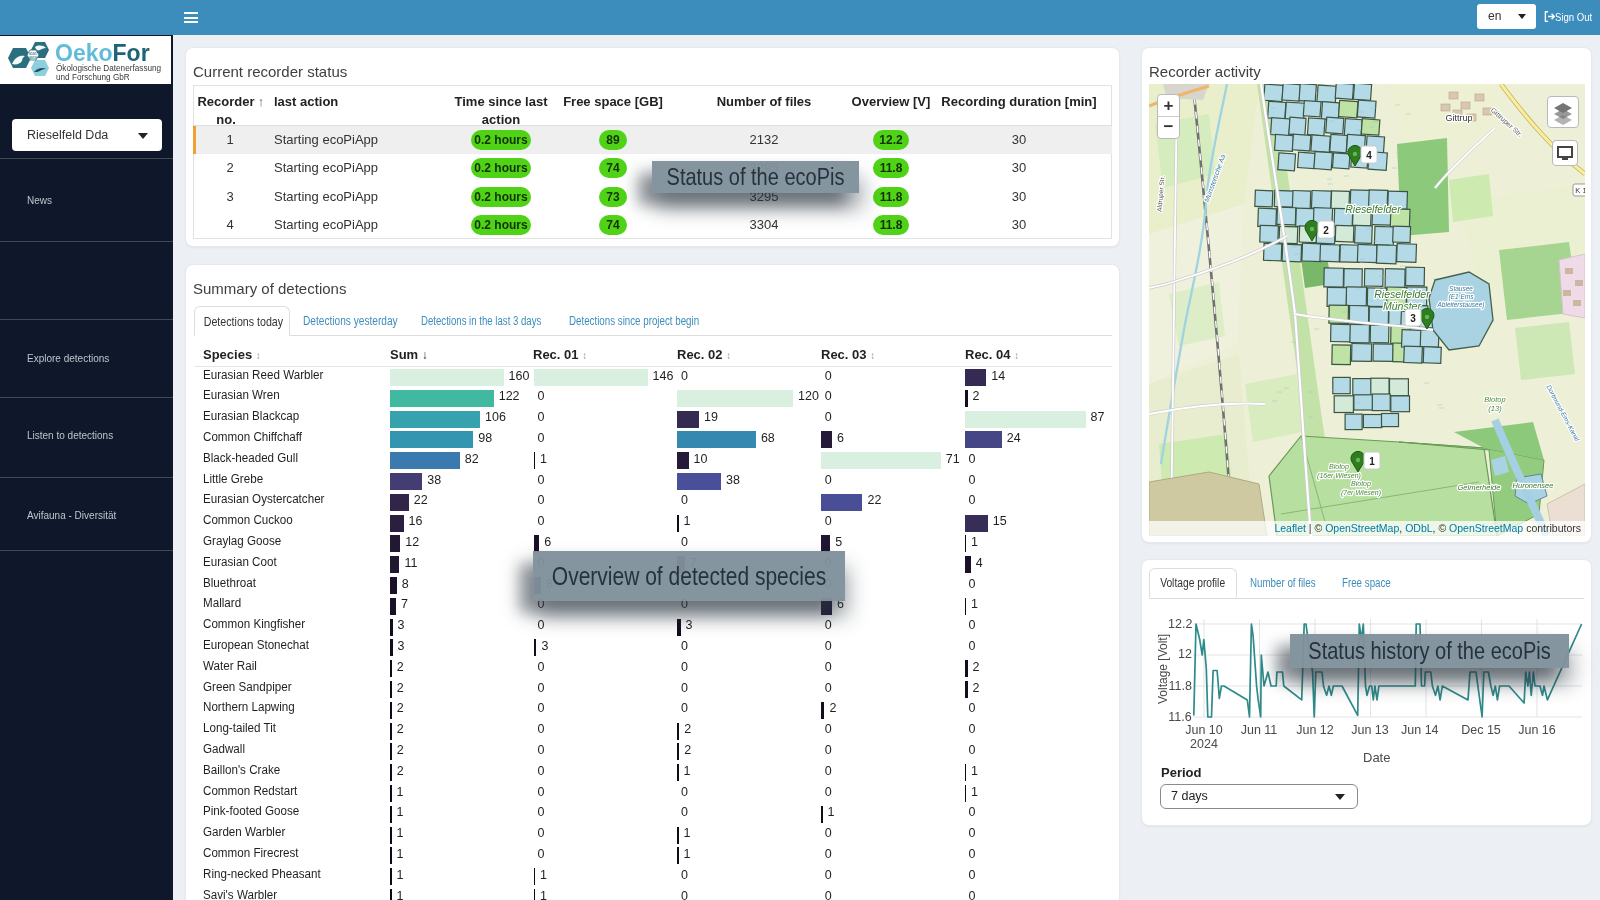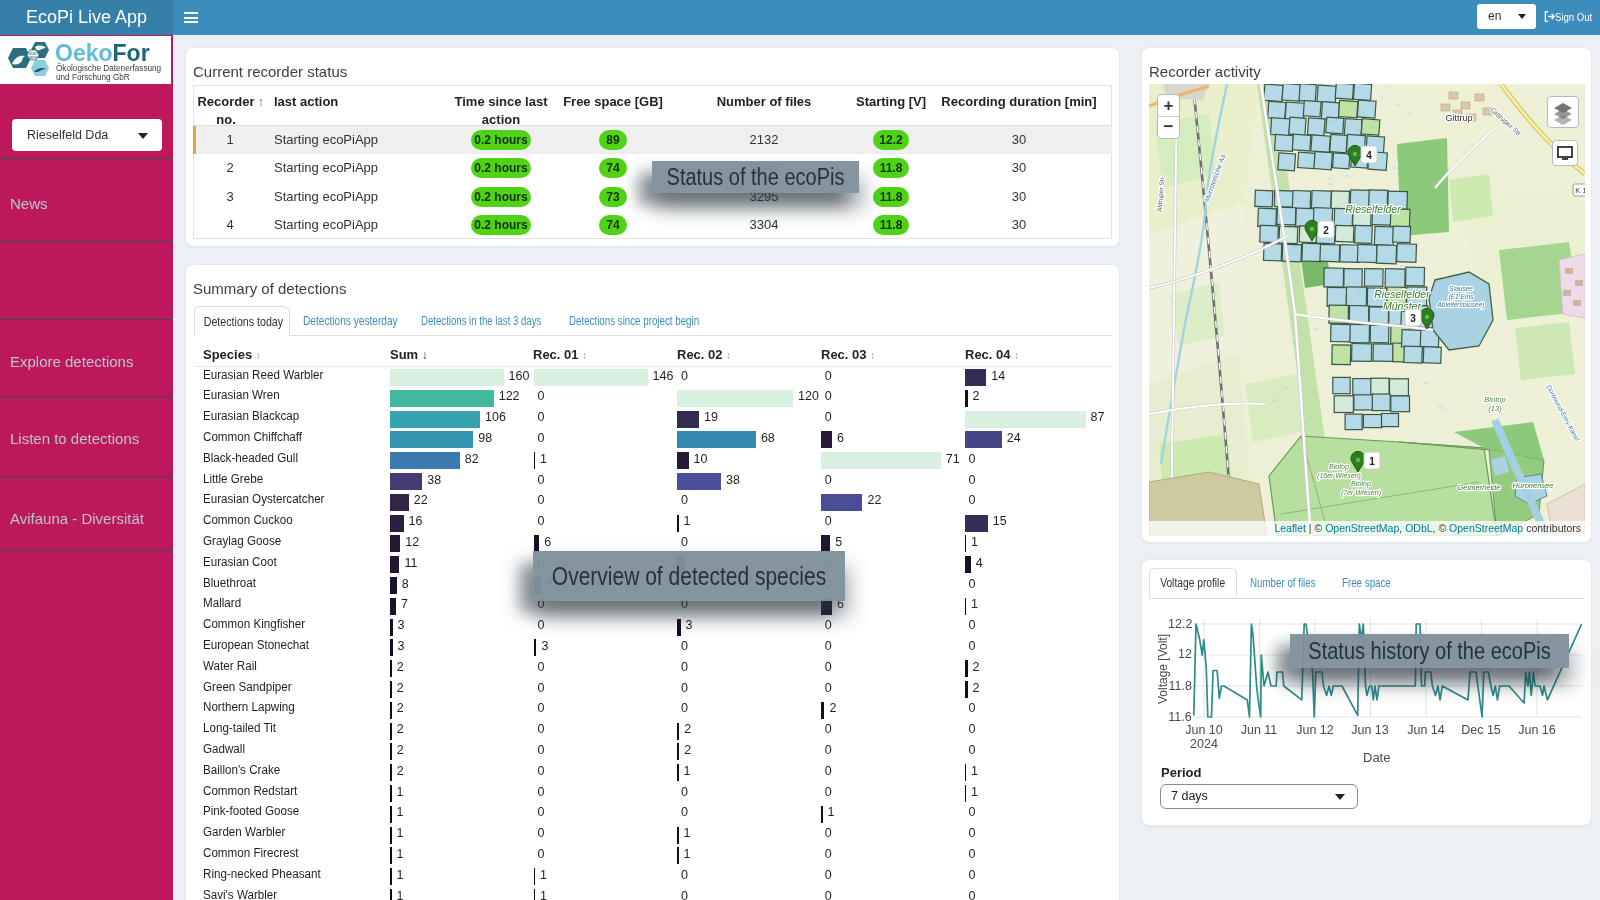--- a/index.html
+++ b/index.html
@@ -6,26 +6,26 @@
 #page{position:relative;width:1600px;height:900px;background:#ecf0f5;overflow:hidden}
 
 #nav{position:absolute;left:0;top:0;width:1600px;height:35px;background:#3c8dbc}
 #navlogo{position:absolute;left:0;top:0;width:173px;height:35px;background:#367fa9;color:#fff;font-size:18px;line-height:35px;text-align:center}
 #burger{position:absolute;left:184px;top:12px;width:14px;height:11px}
 #burger div{height:2px;background:#fff;margin-bottom:2.5px}
 #langsel{position:absolute;left:1477px;top:4px;width:59px;height:25px;background:#fff;border-radius:3px;font-size:12px;color:#333;line-height:25px;padding-left:11px}
 #langsel:after{content:"";position:absolute;right:10px;top:10px;border-left:4.5px solid transparent;border-right:4.5px solid transparent;border-top:5.5px solid #222}
 #signout{position:absolute;left:1544px;top:0;height:35px;color:#fff;font-size:11px;line-height:35px;white-space:nowrap}
 
-#sidebar{position:absolute;left:0;top:35px;width:173px;height:865px;background:#be185d}
+#sidebar{position:absolute;left:0;top:35px;width:173px;height:865px;background:#0f172a}
 #logostrip{position:absolute;left:0;top:1px;width:171px;height:48px;background:#fff}
 #sideselect{position:absolute;left:12px;top:84px;width:150px;height:32px;background:#fff;border-radius:4px;font-size:12.5px;color:#333;line-height:32px;padding-left:15px}
 #sideselect:after{content:"";position:absolute;right:14px;top:14px;border-left:5px solid transparent;border-right:5px solid transparent;border-top:6px solid #222}
 .sep{position:absolute;left:0;width:173px;height:0;border-top:1px solid #3d4a51}
-.mitem{position:absolute;left:10px;color:#b8c7ce;font-size:15px;white-space:nowrap}
+.mitem{position:absolute;left:27px;color:#b8c7ce;font-size:10px;white-space:nowrap}
 #mactive{position:absolute;left:0;top:222px;width:173px;height:48px;background:#1e282c;border-left:3px solid #3c8dbc;color:#fff;font-size:15px;line-height:48px;padding-left:24px}
 
 .card{position:absolute;background:#fff;border:1px solid #e4e9ef;border-radius:8px;box-shadow:0 1px 2px rgba(0,0,0,0.05)}
 .ctitle{position:absolute;font-size:15px;color:#404040}
 
 .rtbl{position:absolute;border:1px solid #e2e2e2}
 .hcell{position:absolute;font-size:13px;font-weight:bold;color:#222;text-align:center;line-height:1.4}
 .cell{position:absolute;font-size:13px;color:#333;text-align:center}
 .pill{position:absolute;background:#50d317;border-radius:11px;font-size:12px;font-weight:bold;color:#123103;text-align:center}
 
@@ -45,21 +45,20 @@
 .tip span{display:inline-block;transform:scaleY(1.22)}
 
 .ax{position:absolute;font-size:12.5px;color:#4a4a4a;white-space:nowrap}
 
 .mctl{position:absolute;background:#fff;border-radius:4px;border:1px solid #b9b9b9;z-index:5}
 </style></head>
 <body>
 <div id="page">
 
 <div id="nav"></div>
-<div id="navlogo">EcoPi Live App</div>
 <div id="burger">
       <div></div>
       <div></div>
       <div></div>
     </div>
 <div id="langsel">en</div>
 <div id="signout"><svg width="11" height="11" viewBox="0 0 16 16" style="vertical-align:-1px">
         <path d="M6 1H2v14h4M6 8h8M11 4l4 4-4 4" stroke="#fff" stroke-width="2" fill="none"></path>
       </svg><span style="display:inline-block;transform:scaleX(0.87);transform-origin:left center"> Sign Out</span></div>
 
@@ -95,21 +94,21 @@
 
 <div class="card" style="left:185px;top:47px;width:935px;height:200px"></div>
 <div class="ctitle" style="left:193px;top:63px">Current recorder status</div>
 <div class="rtbl" style="left:193px;top:85px;width:919px;height:154px"></div>
 <div class="hcell" style="left:186px;top:93px;width:80px">Recorder<br>no.</div>
 <div class="hcell" style="left:274px;top:93px;text-align:left">last action</div>
 <div class="hcell" style="left:254px;top:93px;width:14px;color:#555">↑</div>
 <div class="hcell" style="left:441px;top:93px;width:120px">Time since last<br>action</div>
 <div class="hcell" style="left:553px;top:93px;width:120px">Free space [GB]</div>
 <div class="hcell" style="left:694px;top:93px;width:140px">Number of files</div>
-<div class="hcell" style="left:831px;top:93px;width:120px">Starting [V]</div>
+<div class="hcell" style="left:831px;top:93px;width:120px">Overview [V]</div>
 <div class="hcell" style="left:929px;top:93px;width:180px">Recording duration [min]</div>
 <div style="position:absolute;left:193px;top:125.5px;width:919px;height:28.5px;background:#efefef;border-left:3px solid #f0a030"></div>
 <div class="cell" style="left:190px;top:131.8px;width:80px">1</div>
 <div class="cell" style="left:274px;top:131.8px;text-align:left">Starting ecoPiApp</div>
 <div class="pill" style="left:471px;top:129.8px;width:60px;height:20px;line-height:20px">0.2 hours</div>
 <div class="pill" style="left:599px;top:129.8px;width:28px;height:20px;line-height:20px">89</div>
 <div class="cell" style="left:694px;top:131.8px;width:140px">2132</div>
 <div class="pill" style="left:873px;top:129.8px;width:36px;height:20px;line-height:20px">12.2</div>
 <div class="cell" style="left:949px;top:131.8px;width:140px">30</div>
 <div class="cell" style="left:190px;top:160.2px;width:80px">2</div>
@@ -669,21 +668,21 @@
 </svg>
 <div class="ax" style="left:1168px;top:617px;width:24px;text-align:right">12.2</div>
 <div class="ax" style="left:1168px;top:647px;width:24px;text-align:right">12</div>
 <div class="ax" style="left:1168px;top:679px;width:24px;text-align:right">11.8</div>
 <div class="ax" style="left:1168px;top:710px;width:24px;text-align:center">11.6</div>
 <div class="ax" style="left:1108px;top:662px;transform:rotate(-90deg);transform-origin:center;font-size:12px;width:110px;text-align:center">Voltage [Volt]</div>
 <div class="ax" style="left:1179px;top:723px;width:50px;text-align:center">Jun 10<br>2024</div>
 <div class="ax" style="left:1234px;top:723px;width:50px;text-align:center">Jun 11</div>
 <div class="ax" style="left:1290px;top:723px;width:50px;text-align:center">Jun 12</div>
 <div class="ax" style="left:1345px;top:723px;width:50px;text-align:center">Jun 13</div>
-<div class="ax" style="left:1401px;top:723px;width:50px;text-align:center">Jun 14</div>
+<div class="ax" style="left:1401px;top:723px;width:50px;">Jun 14</div>
 <div class="ax" style="left:1456px;top:723px;width:50px;text-align:center">Dec 15</div>
 <div class="ax" style="left:1512px;top:723px;width:50px;text-align:center">Jun 16</div>
 <div class="ax" style="left:1363px;top:750px;font-size:13px">Date</div>
 <div class="ax" style="left:1161px;top:765px;font-weight:bold;font-size:13px;color:#222">Period</div>
 <div style="position:absolute;left:1160px;top:784px;width:198px;height:25px;background:#fff;border:1px solid #8a8a8a;border-radius:6px;font-size:12.5px;color:#222;line-height:23px;padding-left:10px">7 days
 <span style="position:absolute;right:12px;top:9px;border-left:5px solid transparent;border-right:5px solid transparent;border-top:6px solid #222"></span></div>
 
 <div class="tip" style="left:652px;top:161px;width:207px;height:32px;font-size:20px">
       <span>Status of the ecoPis</span>
     </div>

